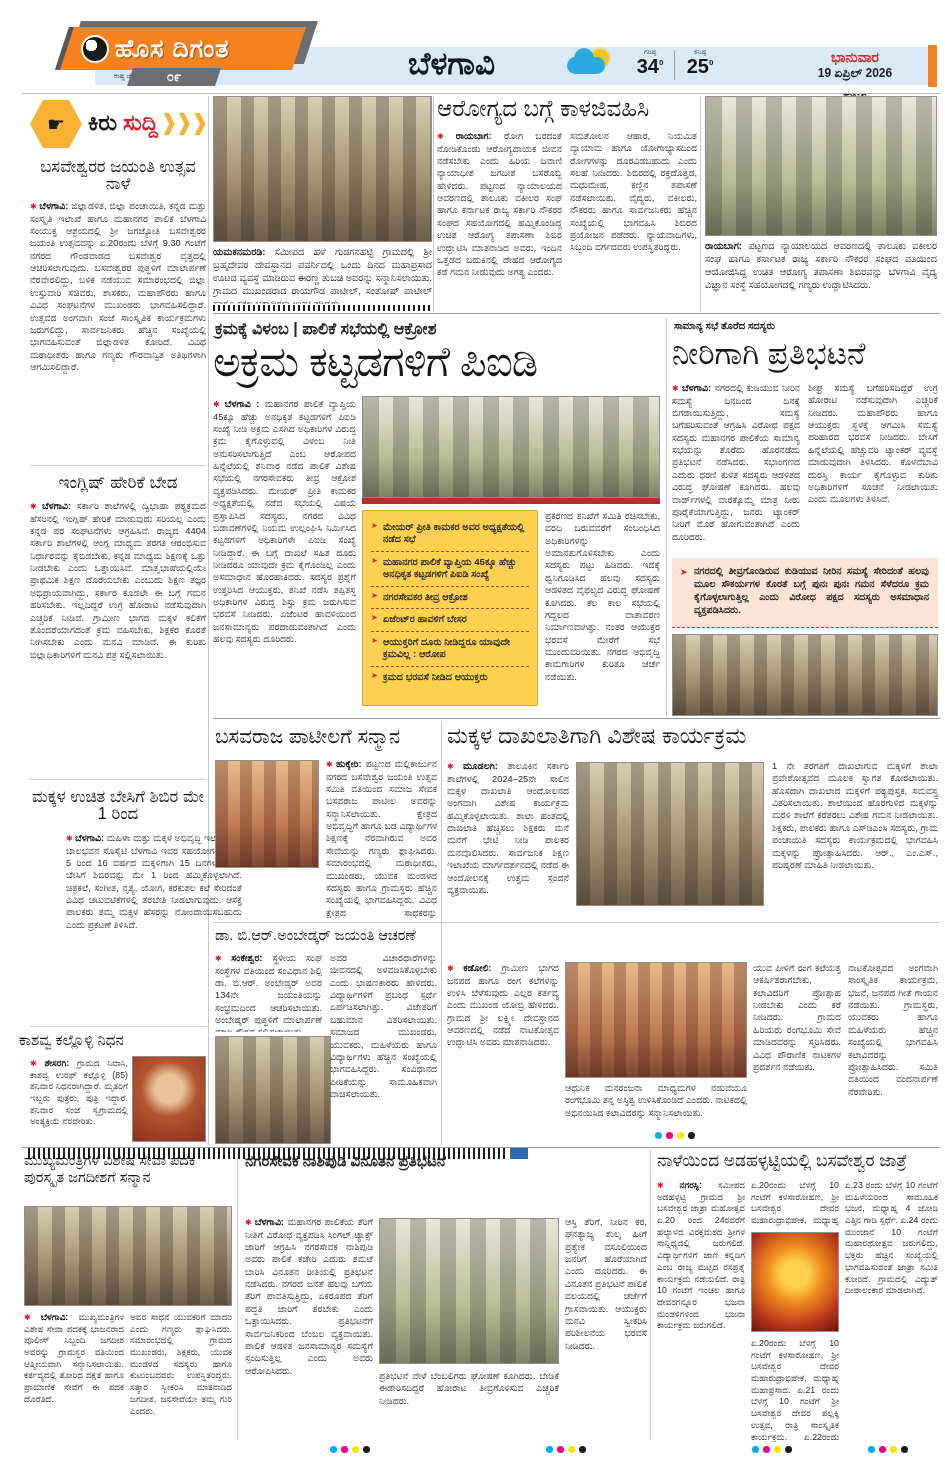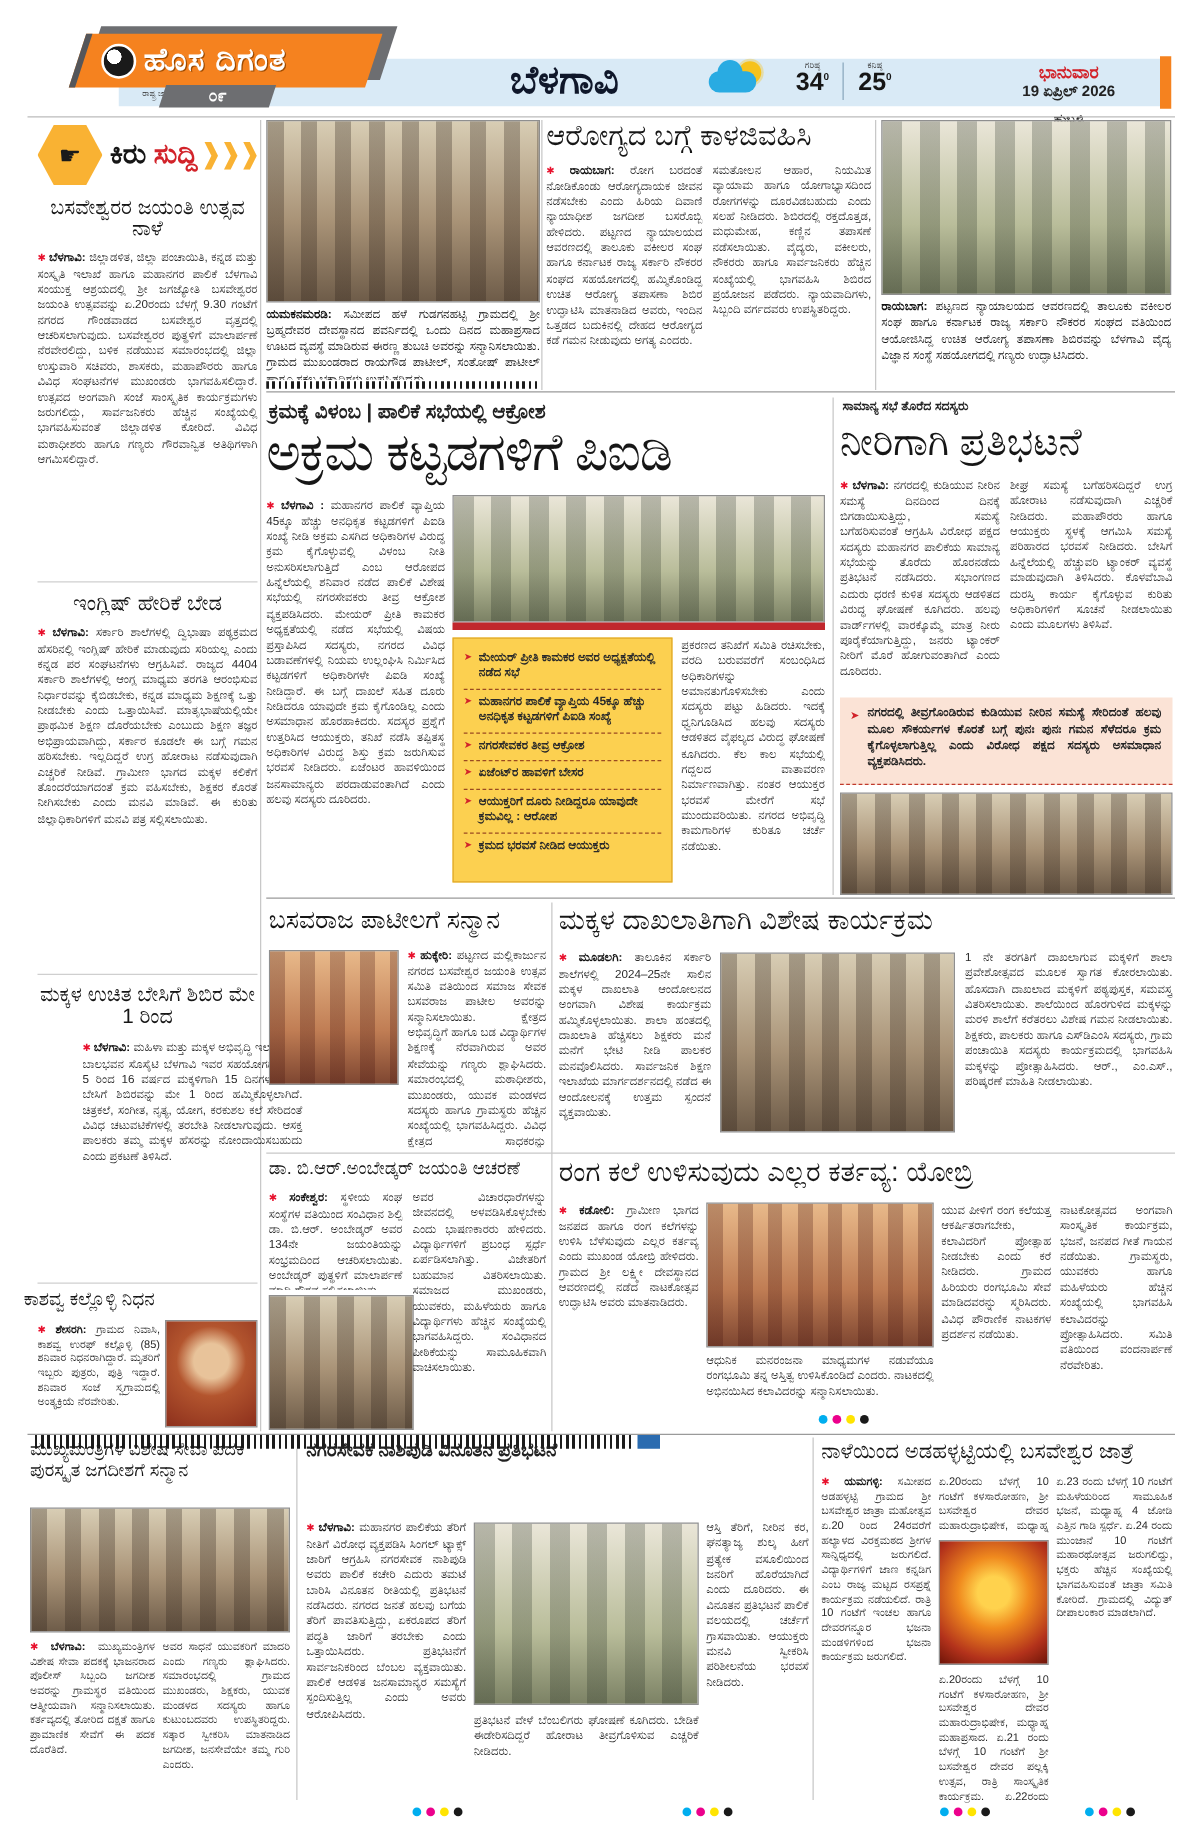--- a/index.html
+++ b/index.html
@@ -201,21 +201,20 @@
   <div class="abs body-text" style="left:772px;top:760px;width:166px;height:158px;">1 ನೇ ತರಗತಿಗೆ ದಾಖಲಾಗುವ ಮಕ್ಕಳಿಗೆ ಶಾಲಾ ಪ್ರವೇಶೋತ್ಸವದ ಮೂಲಕ ಸ್ವಾಗತ ಕೋರಲಾಯಿತು. ಹೊಸದಾಗಿ ದಾಖಲಾದ ಮಕ್ಕಳಿಗೆ ಪಠ್ಯಪುಸ್ತಕ, ಸಮವಸ್ತ್ರ ವಿತರಿಸಲಾಯಿತು. ಶಾಲೆಯಿಂದ ಹೊರಗುಳಿದ ಮಕ್ಕಳನ್ನು ಮರಳಿ ಶಾಲೆಗೆ ಕರೆತರಲು ವಿಶೇಷ ಗಮನ ನೀಡಲಾಯಿತು. ಶಿಕ್ಷಕರು, ಪಾಲಕರು ಹಾಗೂ ಎಸ್‌ಡಿಎಂಸಿ ಸದಸ್ಯರು, ಗ್ರಾಮ ಪಂಚಾಯಿತಿ ಸದಸ್ಯರು ಕಾರ್ಯಕ್ರಮದಲ್ಲಿ ಭಾಗವಹಿಸಿ ಮಕ್ಕಳನ್ನು ಪ್ರೋತ್ಸಾಹಿಸಿದರು. ಆರ್., ಎಂ.ಎಸ್., ಪರಿಷ್ಕರಣೆ ಮಾಹಿತಿ ನೀಡಲಾಯಿತು.</div>
 
   <div class="abs headline" style="left:215px;top:928px;width:222px;font-size:14.5px;">ಡಾ. ಬಿ.ಆರ್.ಅಂಬೇಡ್ಕರ್ ಜಯಂತಿ ಆಚರಣೆ</div>
   <div class="abs body-text" style="left:215px;top:952px;width:107px;height:80px;">
     <span class="dl">ಸಂಕೇಶ್ವರ:</span>
     <span>ಸ್ಥಳೀಯ ಸಂಘ ಸಂಸ್ಥೆಗಳ ವತಿಯಿಂದ ಸಂವಿಧಾನ ಶಿಲ್ಪಿ ಡಾ. ಬಿ.ಆರ್. ಅಂಬೇಡ್ಕರ್ ಅವರ 134ನೇ ಜಯಂತಿಯನ್ನು ಸಂಭ್ರಮದಿಂದ ಆಚರಿಸಲಾಯಿತು. ಅಂಬೇಡ್ಕರ್ ಪುತ್ಥಳಿಗೆ ಮಾಲಾರ್ಪಣೆ ಮಾಡಿ ಗೌರವ ಸಲ್ಲಿಸಲಾಯಿತು.</span>
   </div>
   <div class="abs photo ph-crowd" style="left:215px;top:1036px;width:116px;height:108px;"></div>
   <div class="abs body-text" style="left:330px;top:952px;width:107px;height:192px;">ಅವರ ವಿಚಾರಧಾರೆಗಳನ್ನು ಜೀವನದಲ್ಲಿ ಅಳವಡಿಸಿಕೊಳ್ಳಬೇಕು ಎಂದು ಭಾಷಣಕಾರರು ಹೇಳಿದರು. ವಿದ್ಯಾರ್ಥಿಗಳಿಗೆ ಪ್ರಬಂಧ ಸ್ಪರ್ಧೆ ಏರ್ಪಡಿಸಲಾಗಿತ್ತು. ವಿಜೇತರಿಗೆ ಬಹುಮಾನ ವಿತರಿಸಲಾಯಿತು. ಸಮಾಜದ ಮುಖಂಡರು, ಯುವಕರು, ಮಹಿಳೆಯರು ಹಾಗೂ ವಿದ್ಯಾರ್ಥಿಗಳು ಹೆಚ್ಚಿನ ಸಂಖ್ಯೆಯಲ್ಲಿ ಭಾಗವಹಿಸಿದ್ದರು. ಸಂವಿಧಾನದ ಪೀಠಿಕೆಯನ್ನು ಸಾಮೂಹಿಕವಾಗಿ ವಾಚಿಸಲಾಯಿತು.</div>
 
-  <div class="abs headline" style="left:447px;top:926px;width:490px;font-size:22px;">ರಂಗ ಕಲೆ ಉಳಿಸುವುದು ಎಲ್ಲರ ಕರ್ತವ್ಯ: ಯೋಬ್ರಿ</div>
   <div class="abs body-text" style="left:447px;top:962px;width:112px;height:182px;">
     <span class="dl">ಕಡೋಲಿ:</span>
     <span>ಗ್ರಾಮೀಣ ಭಾಗದ ಜನಪದ ಹಾಗೂ ರಂಗ ಕಲೆಗಳನ್ನು ಉಳಿಸಿ ಬೆಳೆಸುವುದು ಎಲ್ಲರ ಕರ್ತವ್ಯ ಎಂದು ಮುಖಂಡ ಯೋಬ್ರಿ ಹೇಳಿದರು. ಗ್ರಾಮದ ಶ್ರೀ ಲಕ್ಷ್ಮೀ ದೇವಸ್ಥಾನದ ಆವರಣದಲ್ಲಿ ನಡೆದ ನಾಟಕೋತ್ಸವ ಉದ್ಘಾಟಿಸಿ ಅವರು ಮಾತನಾಡಿದರು.</span>
   </div>
   <div class="abs photo ph-warm" style="left:565px;top:962px;width:182px;height:116px;"></div>
   <div class="abs body-text" style="left:565px;top:1082px;width:182px;height:46px;">ಆಧುನಿಕ ಮನರಂಜನಾ ಮಾಧ್ಯಮಗಳ ನಡುವೆಯೂ ರಂಗಭೂಮಿ ತನ್ನ ಅಸ್ತಿತ್ವ ಉಳಿಸಿಕೊಂಡಿದೆ ಎಂದರು. ನಾಟಕದಲ್ಲಿ ಅಭಿನಯಿಸಿದ ಕಲಾವಿದರನ್ನು ಸನ್ಮಾನಿಸಲಾಯಿತು.</div>
   <div class="abs cmyk" style="left:655px;top:1132px;">
     <i class="c1"></i>
       <i class="c2"></i>
       <i class="c3"></i>
@@ -236,21 +235,21 @@
   <div class="abs body-text" style="left:245px;top:1216px;width:128px;height:226px;">
     <span class="dl">ಬೆಳಗಾವಿ:</span>
     <span>ಮಹಾನಗರ ಪಾಲಿಕೆಯ ತೆರಿಗೆ ನೀತಿಗೆ ವಿರೋಧ ವ್ಯಕ್ತಪಡಿಸಿ ಸಿಂಗಲ್ ಟ್ಯಾಕ್ಸ್ ಜಾರಿಗೆ ಆಗ್ರಹಿಸಿ ನಗರಸೇವಕ ನಾಶಿಪುಡಿ ಅವರು ಪಾಲಿಕೆ ಕಚೇರಿ ಎದುರು ತಮಟೆ ಬಾರಿಸಿ ವಿನೂತನ ರೀತಿಯಲ್ಲಿ ಪ್ರತಿಭಟನೆ ನಡೆಸಿದರು. ನಗರದ ಜನತೆ ಹಲವು ಬಗೆಯ ತೆರಿಗೆ ಪಾವತಿಸುತ್ತಿದ್ದು, ಏಕರೂಪದ ತೆರಿಗೆ ಪದ್ಧತಿ ಜಾರಿಗೆ ತರಬೇಕು ಎಂದು ಒತ್ತಾಯಿಸಿದರು. ಪ್ರತಿಭಟನೆಗೆ ಸಾರ್ವಜನಿಕರಿಂದ ಬೆಂಬಲ ವ್ಯಕ್ತವಾಯಿತು. ಪಾಲಿಕೆ ಆಡಳಿತ ಜನಸಾಮಾನ್ಯರ ಸಮಸ್ಯೆಗೆ ಸ್ಪಂದಿಸುತ್ತಿಲ್ಲ ಎಂದು ಅವರು ಆರೋಪಿಸಿದರು.</span>
   </div>
   <div class="abs photo ph-hall" style="left:379px;top:1218px;width:180px;height:146px;"></div>
   <div class="abs body-text" style="left:565px;top:1216px;width:82px;height:226px;">ಆಸ್ತಿ ತೆರಿಗೆ, ನೀರಿನ ಕರ, ಘನತ್ಯಾಜ್ಯ ಶುಲ್ಕ ಹೀಗೆ ಪ್ರತ್ಯೇಕ ವಸೂಲಿಯಿಂದ ಜನರಿಗೆ ಹೊರೆಯಾಗಿದೆ ಎಂದು ದೂರಿದರು. ಈ ವಿನೂತನ ಪ್ರತಿಭಟನೆ ಪಾಲಿಕೆ ವಲಯದಲ್ಲಿ ಚರ್ಚೆಗೆ ಗ್ರಾಸವಾಯಿತು. ಆಯುಕ್ತರು ಮನವಿ ಸ್ವೀಕರಿಸಿ ಪರಿಶೀಲನೆಯ ಭರವಸೆ ನೀಡಿದರು.</div>
   <div class="abs body-text" style="left:379px;top:1370px;width:180px;height:72px;">ಪ್ರತಿಭಟನೆ ವೇಳೆ ಬೆಂಬಲಿಗರು ಘೋಷಣೆ ಕೂಗಿದರು. ಬೇಡಿಕೆ ಈಡೇರಿಸದಿದ್ದರೆ ಹೋರಾಟ ತೀವ್ರಗೊಳಿಸುವ ಎಚ್ಚರಿಕೆ ನೀಡಿದರು.</div>
 
   <div class="abs headline" style="left:657px;top:1152px;width:282px;font-size:17px;">ನಾಳೆಯಿಂದ ಅಡಹಳ್ಳಟ್ಟಿಯಲ್ಲಿ ಬಸವೇಶ್ವರ ಜಾತ್ರೆ</div>
   <div class="abs body-text" style="left:657px;top:1180px;width:88px;height:262px;font-size:8.8px;">
-    <span class="dl">ಯಮಗಳ್ಳಿ:</span>
+    <span class="dl">ನಗರಸ್ಳಿ:</span>
     <span>ಸಮೀಪದ ಅಡಹಳ್ಳಟ್ಟಿ ಗ್ರಾಮದ ಶ್ರೀ ಬಸವೇಶ್ವರ ಜಾತ್ರಾ ಮಹೋತ್ಸವ ಏ.20 ರಿಂದ 24ರವರೆಗೆ ಹಲ್ಯಾಳದ ವಿರಕ್ತಮಠದ ಶ್ರೀಗಳ ಸಾನ್ನಿಧ್ಯದಲ್ಲಿ ಜರುಗಲಿದೆ. ವಿದ್ಯಾರ್ಥಿಗಳಿಗೆ ಜಾಣ ಕನ್ನಡಿಗ ಎಂಬ ರಾಜ್ಯ ಮಟ್ಟದ ರಸಪ್ರಶ್ನೆ ಕಾರ್ಯಕ್ರಮ ನಡೆಯಲಿದೆ. ರಾತ್ರಿ 10 ಗಂಟೆಗೆ ಇಂಚಲ ಹಾಗೂ ದೇವರಗನ್ನೂರ ಭಜನಾ ಮಂಡಳಿಗಳಿಂದ ಭಜನಾ ಕಾರ್ಯಕ್ರಮ ಜರುಗಲಿದೆ.</span>
   </div>
   <div class="abs body-text" style="left:751px;top:1180px;width:88px;height:48px;font-size:8.8px;">ಏ.20ರಂದು ಬೆಳಗ್ಗೆ 10 ಗಂಟೆಗೆ ಕಳಸಾರೋಹಣ, ಶ್ರೀ ಬಸವೇಶ್ವರ ದೇವರ ಮಹಾರುದ್ರಾಭಿಷೇಕ, ಮಧ್ಯಾಹ್ನ ಮಹಾಪ್ರಸಾದ. ಏ.21 ರಂದು ಬೆಳಗ್ಗೆ 10 ಗಂಟೆಗೆ ಶ್ರೀ ಬಸವೇಶ್ವರ ದೇವರ ಪಲ್ಲಕ್ಕಿ ಉತ್ಸವ, ರಾತ್ರಿ ಸಾಂಸ್ಕೃತಿಕ ಕಾರ್ಯಕ್ರಮ. ಏ.22ರಂದು ಕುಸ್ತಿ ಪಂದ್ಯಾವಳಿ ಹಾಗೂ ವಿವಿಧ ಗ್ರಾಮೀಣ ಕ್ರೀಡೆಗಳು ನಡೆಯಲಿವೆ.</div>
   <div class="abs photo ph-deity" style="left:751px;top:1232px;width:88px;height:100px;"></div>
   <div class="abs body-text" style="left:751px;top:1338px;width:88px;height:104px;font-size:8.8px;">ಏ.20ರಂದು ಬೆಳಗ್ಗೆ 10 ಗಂಟೆಗೆ ಕಳಸಾರೋಹಣ, ಶ್ರೀ ಬಸವೇಶ್ವರ ದೇವರ ಮಹಾರುದ್ರಾಭಿಷೇಕ, ಮಧ್ಯಾಹ್ನ ಮಹಾಪ್ರಸಾದ. ಏ.21 ರಂದು ಬೆಳಗ್ಗೆ 10 ಗಂಟೆಗೆ ಶ್ರೀ ಬಸವೇಶ್ವರ ದೇವರ ಪಲ್ಲಕ್ಕಿ ಉತ್ಸವ, ರಾತ್ರಿ ಸಾಂಸ್ಕೃತಿಕ ಕಾರ್ಯಕ್ರಮ. ಏ.22ರಂದು ಕುಸ್ತಿ ಪಂದ್ಯಾವಳಿ ಹಾಗೂ ವಿವಿಧ ಗ್ರಾಮೀಣ ಕ್ರೀಡೆಗಳು ನಡೆಯಲಿವೆ.</div>
   <div class="abs body-text" style="left:845px;top:1180px;width:93px;height:262px;font-size:8.8px;">ಏ.23 ರಂದು ಬೆಳಗ್ಗೆ 10 ಗಂಟೆಗೆ ಮಹಿಳೆಯರಿಂದ ಸಾಮೂಹಿಕ ಭಜನೆ, ಮಧ್ಯಾಹ್ನ 4 ಜೋಡಿ ಎತ್ತಿನ ಗಾಡಿ ಸ್ಪರ್ಧೆ. ಏ.24 ರಂದು ಮುಂಜಾನೆ 10 ಗಂಟೆಗೆ ಮಹಾರಥೋತ್ಸವ ಜರುಗಲಿದ್ದು, ಭಕ್ತರು ಹೆಚ್ಚಿನ ಸಂಖ್ಯೆಯಲ್ಲಿ ಭಾಗವಹಿಸುವಂತೆ ಜಾತ್ರಾ ಸಮಿತಿ ಕೋರಿದೆ. ಗ್ರಾಮದಲ್ಲಿ ವಿದ್ಯುತ್ ದೀಪಾಲಂಕಾರ ಮಾಡಲಾಗಿದೆ.</div>
 
   <div class="abs cmyk" style="left:330px;top:1446px;">
       <i class="c1"></i>
       <i class="c2"></i>

